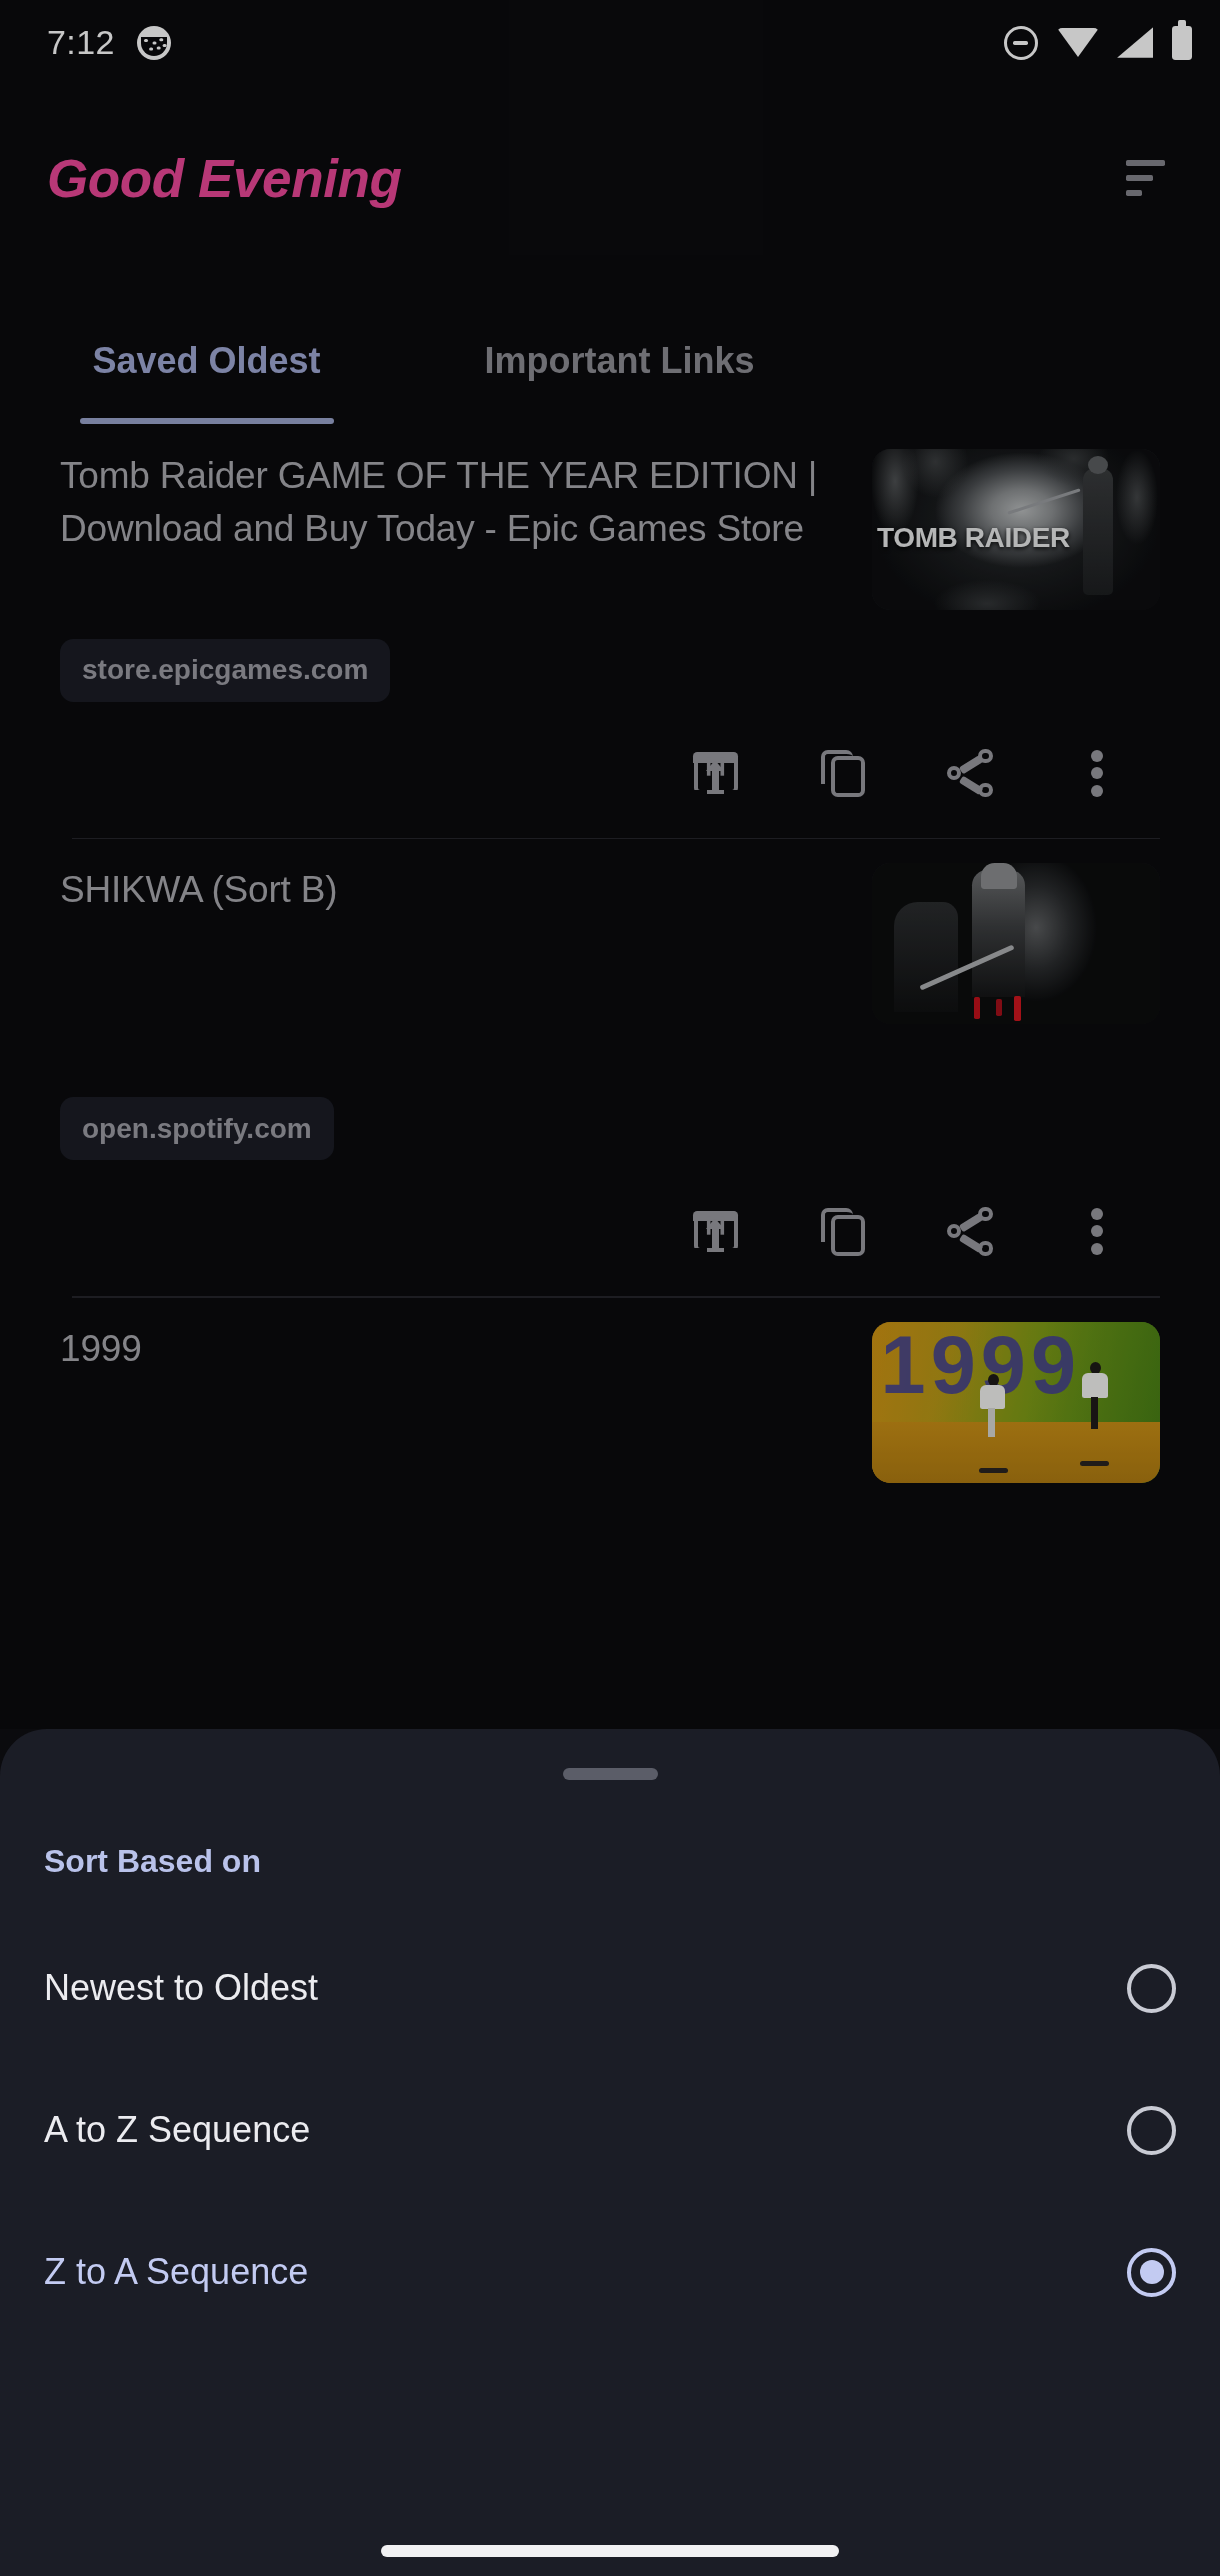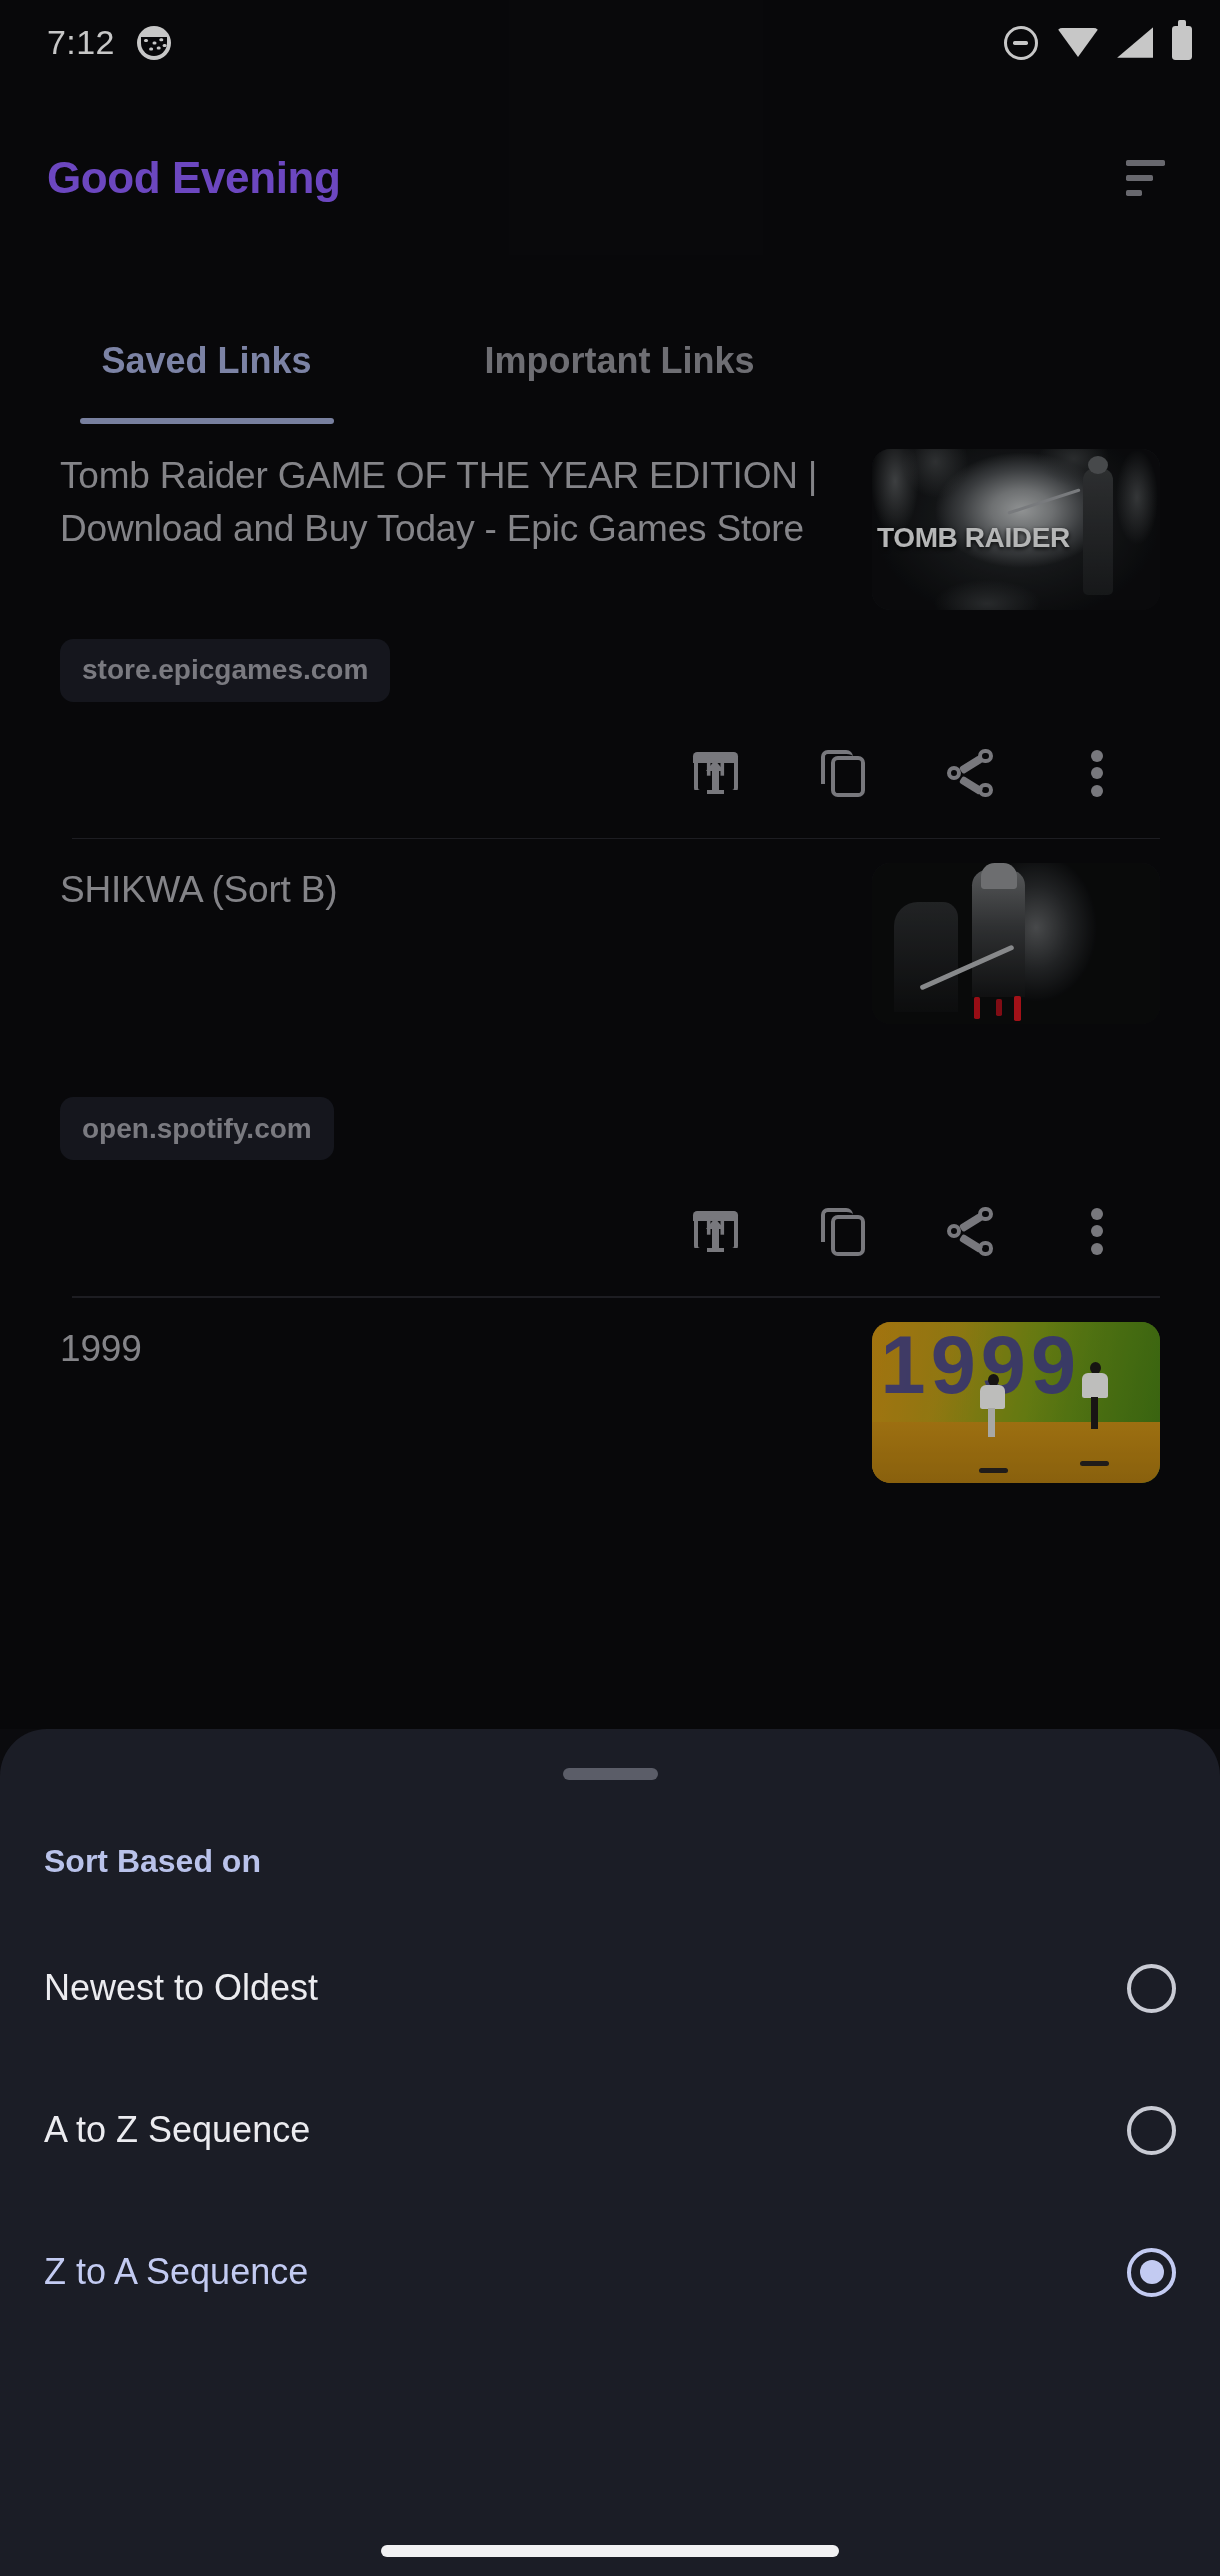--- a/index.html
+++ b/index.html
@@ -30,21 +30,21 @@
             border-top:29px solid #fff; border-radius:5.1px; }
   .ic-signal{ width:36px; height:30.5px; background:#fff;
               clip-path:polygon(100% 0, 100% 100%, 0 100%); }
   .ic-batt{ width:20.3px; height:34px; border-radius:3.4px; background:#fff; position:relative; }
   .ic-batt::before{ content:""; position:absolute; top:-5.1px; left:6px; width:8.5px; height:5.1px;
                     background:#fff; border-radius:1.7px 1.7px 0 0; }
 
   
   .appbar{ position:absolute; top:127px; left:0; width:1220px; height:102px;
            display:flex; align-items:center; justify-content:space-between; padding:0 47px; }
-  .greeting{ color:#8b5cf6; font-size:44px; font-weight:700; letter-spacing:-0.4px; }
+  .greeting{ color:#ec4899; font-size:53px; font-weight:700; letter-spacing:-0.4px;font-style:italic; }
   .sorticon{ width:47px; height:47px; display:flex; flex-direction:column; justify-content:center; gap:9.3px; cursor:pointer; }
   .sorticon i{ display:block; height:6px; background:#86868d; border-radius:1.7px; }
   .sorticon i:nth-child(1){ width:39px; }
   .sorticon i:nth-child(2){ width:27px; }
   .sorticon i:nth-child(3){ width:16px; }
 
   
   .tabs{ position:absolute; top:297px; left:0; width:1220px; height:127px; display:flex; }
   .tab{ flex:0 0 auto; display:flex; align-items:center; justify-content:center;
         height:127px; position:relative; cursor:pointer; }
@@ -204,21 +204,21 @@
     <div class="greeting">Good Evening</div>
     <div class="sorticon">
       <i></i>
       <i></i>
       <i></i>
     </div>
   </div>
 
   <div class="tabs">
     <div class="tab active">
-      <span class="tab-label">Saved Links</span>
+      <span class="tab-label">Saved Oldest</span>
       <span class="tab-underline"></span>
     </div>
     <div class="tab">
       <span class="tab-label">Important Links</span>
     </div>
   </div>
 
   <div class="list">
 
     <div class="link-item">

